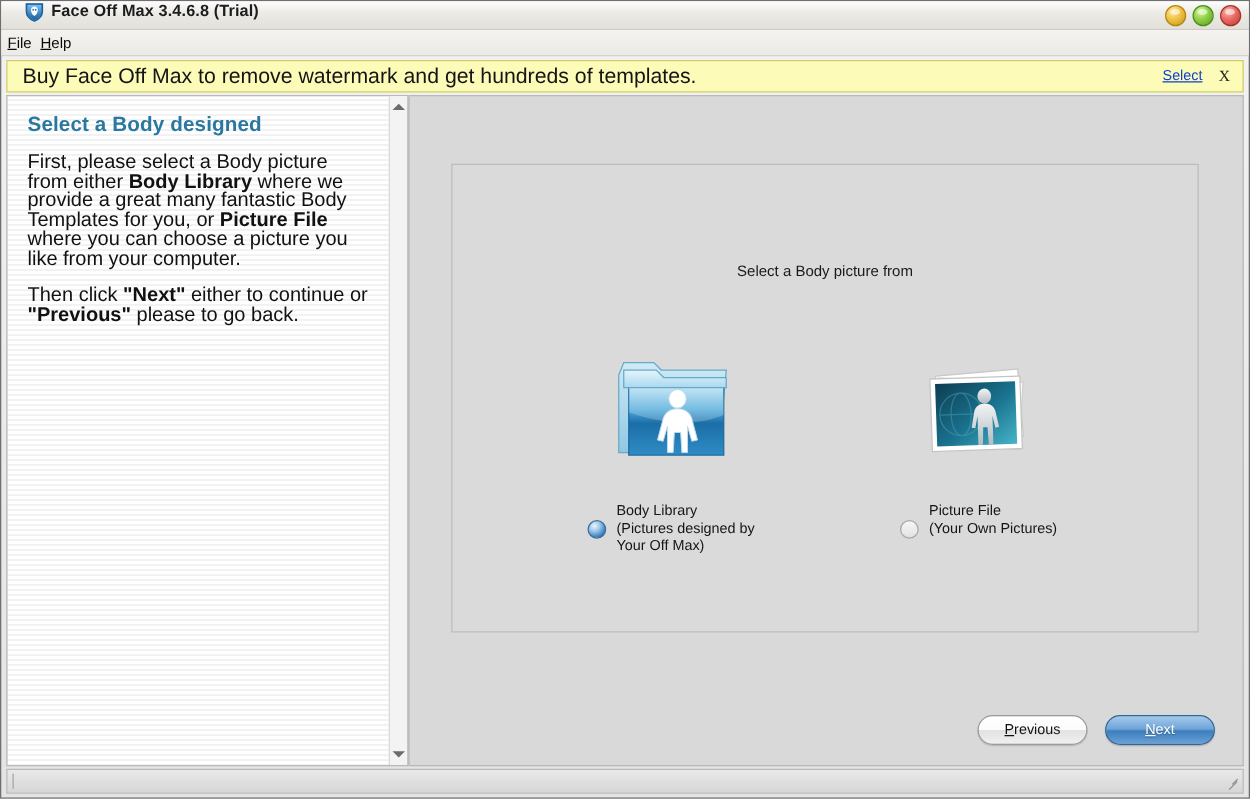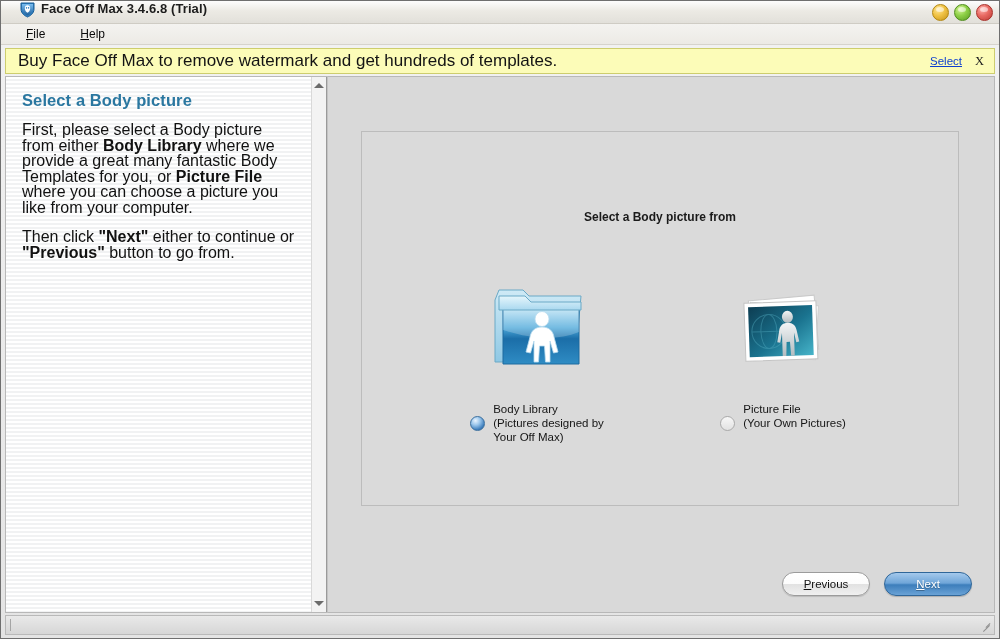--- a/index.html
+++ b/index.html
@@ -78,22 +78,22 @@
   .orb.close{ background: radial-gradient(circle at 35% 28%, #ffb3ae 0%, #e86a63 45%, #bc3a33 100%); border: 1px solid #a82f29; }
 
   
   .menubar {
     height: 20px;
     flex: 0 0 20px;
     background: linear-gradient(180deg, #f4f3f0 0%, #eceae5 100%);
     border-bottom: 1px solid #d6d3cc;
     display: flex;
     align-items: center;
-    padding-left: 23px;
-    gap: 31px;
+    padding-left: 3px;
+    gap: 3px;
   }
   .menu-item {
     font-size: 12px;
     color: #0b0b0b;
     cursor: default;
     padding: 1px 2px;
   }
   .menu-item u { text-decoration: underline; }
 
   
@@ -228,21 +228,20 @@
     height: 375px;
     box-sizing: border-box;
     border: 1px solid #bcbcbc;
     background: #dadada;
   }
   .card-caption {
     text-align: center;
     font-size: 12px;
     color: #1a1a1a;
     margin-top: 78px;
-    font-weight: bold;
   }
 
   .choices {
     position: absolute;
     left: 0;
     right: 0;
     top: 140px;
     display: flex;
     justify-content: space-around;
     padding: 0 52px;
@@ -400,26 +399,26 @@
   <div class="banner">
     <span class="banner-text">Buy Face Off Max to remove watermark and get hundreds of templates.</span>
     <span class="banner-link">Select</span>
     <span class="banner-close">X</span>
   </div>
 
   <div class="content">
 
     <div class="leftpane">
       <div class="leftpane-inner">
-        <div class="pane-title">Select a Body picture</div>
+        <div class="pane-title">Select a Body designed</div>
         <p class="pane-para">
           <span>First, please select a Body picture from either </span><b>Body Library</b><span> where we provide a great many fantastic Body Templates for you, or </span><b>Picture File</b><span> where you can choose a picture you like from your computer.</span>
         </p>
         <p class="pane-para">
-          <span>Then click </span><b>"Next"</b><span> either to continue or </span><b>"Previous"</b><span> button to go from.</span>
+          <span>Then click </span><b>"Next"</b><span> either to continue or </span><b>"Previous"</b><span> please to go back.</span>
         </p>
       </div>
       <div class="vscroll">
         <span class="scroll-arrow">
             <span class="tri-up"></span>
           </span>
         <span class="scroll-track"></span>
         <span class="scroll-arrow">
             <span class="tri-down"></span>
           </span>

